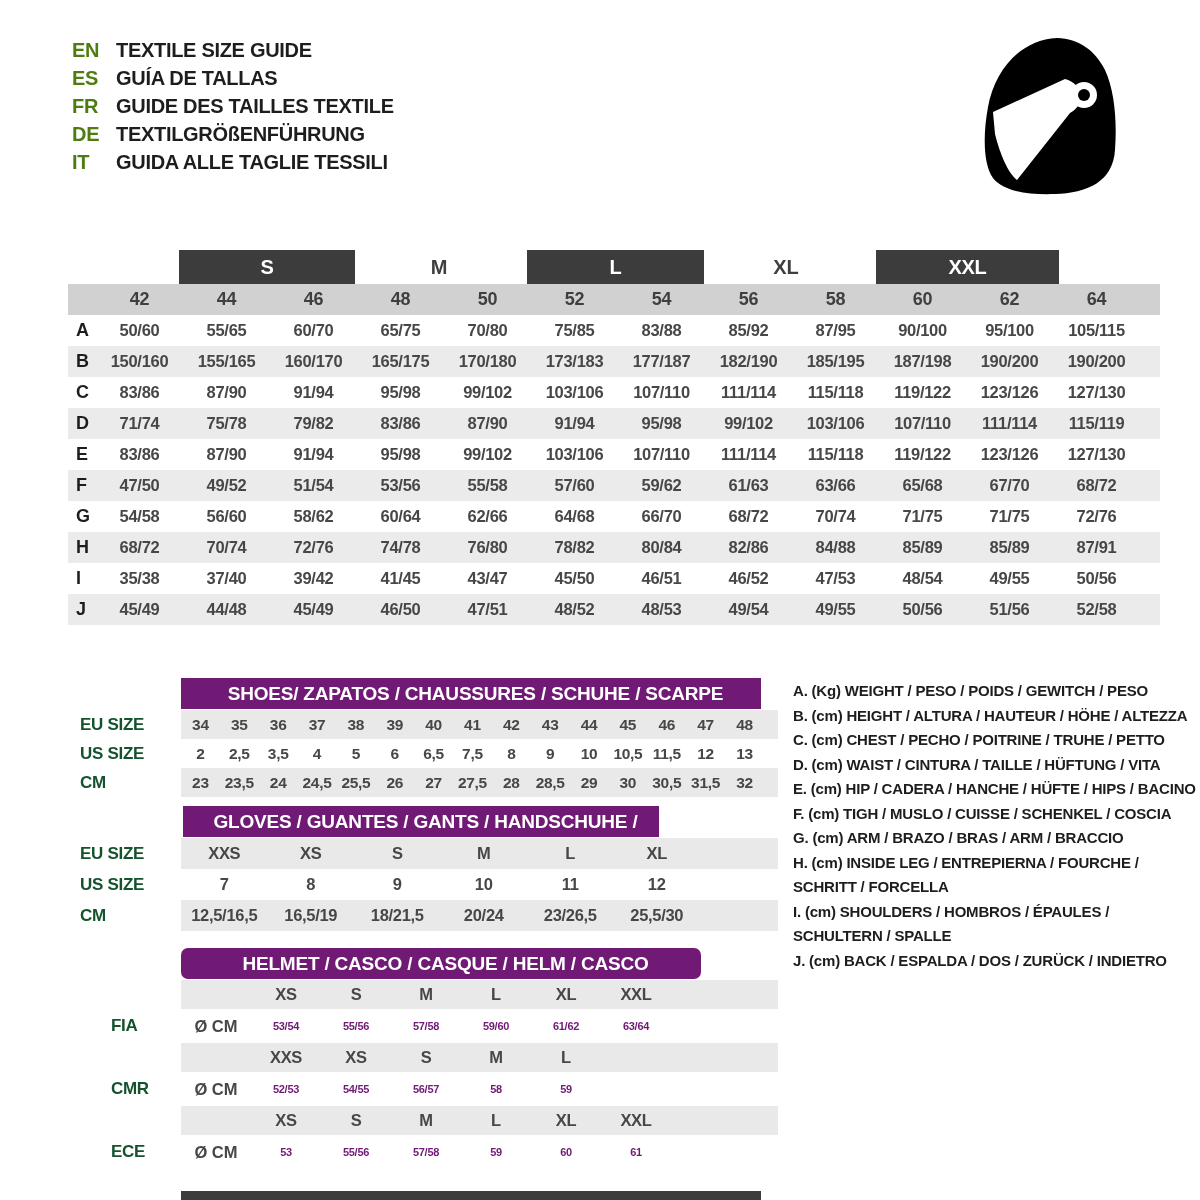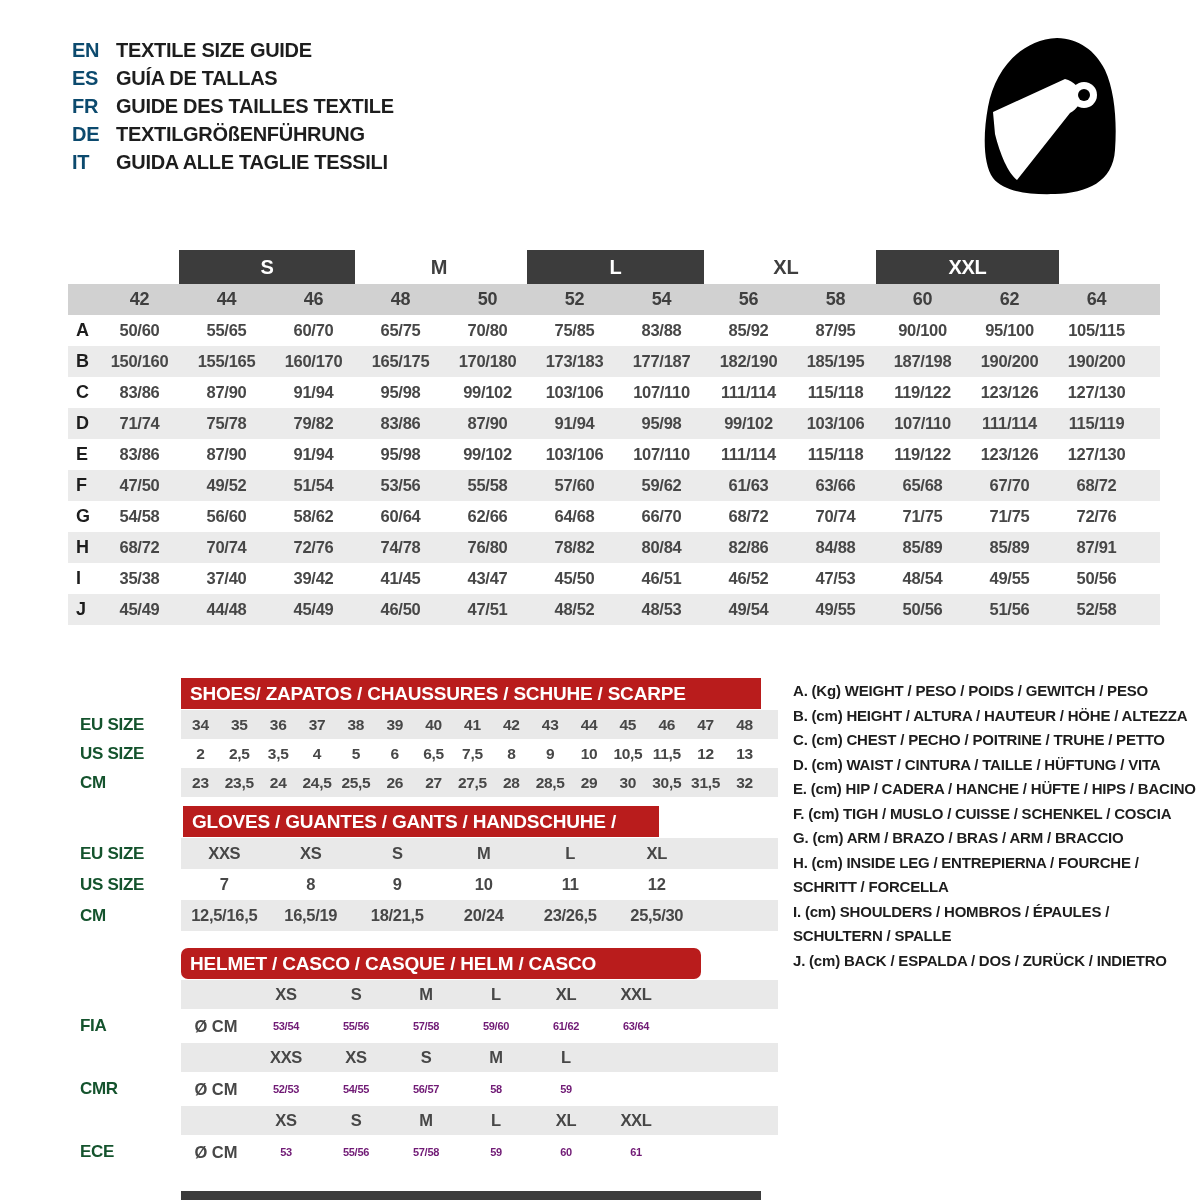--- a/index.html
+++ b/index.html
@@ -2,21 +2,21 @@
 <html><head>
 <meta charset="utf-8">
 <style>
   html,body{margin:0;padding:0;}
   body{width:1200px;height:1200px;background:#ffffff;font-family:"Liberation Sans",sans-serif;}
   #page{position:relative;width:1200px;height:1200px;background:#ffffff;overflow:hidden;}
 
   
   #langs{position:absolute;left:72px;top:36px;}
   .lang-row{display:flex;height:28px;align-items:center;}
-  .lang-code{width:44px;font-weight:700;font-size:20px;color:#0c4a6e;letter-spacing:-0.3px;}
+  .lang-code{width:44px;font-weight:700;font-size:20px;color:#4d7c0f;letter-spacing:-0.3px;}
   .lang-label{font-weight:700;font-size:20px;color:#1d1d1d;letter-spacing:-0.3px;}
 
   
   #logo{position:absolute;left:975px;top:32px;width:150px;height:165px;}
 
   
   #sizeband{position:absolute;left:68px;top:250px;width:1092px;}
   .szbox{position:absolute;top:0;height:34px;background:#3c3c3c;color:#ffffff;
          font-weight:700;font-size:20px;text-align:center;line-height:34px;letter-spacing:-0.3px;}
   .szplain{position:absolute;top:0;height:34px;color:#3f3f3f;font-weight:700;font-size:20px;
@@ -29,22 +29,22 @@
 
   
   #maintable{position:absolute;left:68px;top:315px;width:1092px;}
   .trow{position:relative;height:31px;}
   .trow:nth-child(even){background:#ebebeb;}
   .rletter{position:absolute;left:8px;top:0;font-weight:700;font-size:18px;line-height:31px;color:#1d1d1d;}
   .trow .cells{position:absolute;left:0;top:0;height:100%;}
   .trow .cell{font-size:16.5px;line-height:31px;color:#474747;}
 
   
-  .sec-head{position:absolute;background:#b91c1c;color:#ffffff;font-weight:700;font-size:19px;
-            letter-spacing:-0.2px;padding-left:9px;box-sizing:border-box;}
+  .sec-head{position:absolute;background:#701a75;color:#ffffff;font-weight:700;font-size:19px;
+            letter-spacing:-0.2px;padding-left:9px;box-sizing:border-box;text-align:center;}
   .side-label{position:absolute;left:12px;top:0;font-weight:700;font-size:17px;color:#14532d;letter-spacing:-0.3px;}
   .band{position:absolute;left:113px;top:0;width:597px;height:100%;}
   .gray{background:#e9e9e9;}
 
   
   #shoes{position:absolute;left:68px;top:678px;width:1092px;}
   #shoes .sec-head{left:113px;top:0;width:580px;height:31px;line-height:31px;}
   .sh-row{position:relative;height:29px;}
   #shoes .rows{position:absolute;left:0;top:32px;width:1092px;}
   .sh-row .side-label{line-height:29px;}
@@ -62,21 +62,21 @@
 
   
   #helmet{position:absolute;left:68px;top:948px;width:1092px;}
   #helmet .sec-head{left:113px;top:0;width:520px;height:31px;line-height:31px;border-radius:7px;}
   #helmet .rows{position:absolute;left:0;top:32px;width:1092px;}
   .hm-sizerow{position:relative;height:29px;}
   .hm-valrow{position:relative;height:34px;}
   .hm-grid{position:absolute;left:183px;top:0;width:420px;height:100%;display:flex;}
   .hm-sizerow .cell{font-size:16.5px;line-height:29px;color:#474747;}
   .hm-valrow .cell{font-size:11px;line-height:34px;color:#701a75;}
-  .hm-valrow .side-label{line-height:34px;}
+  .hm-valrow .side-label{line-height:34px;margin-left:31px;}
   .ocm{position:absolute;left:113px;top:0;width:70px;text-align:center;font-weight:700;
        font-size:16.5px;line-height:34px;color:#474747;}
 
   
   #legend{position:absolute;left:793px;top:679px;width:407px;}
   .legend-line{display:block;white-space:nowrap;font-weight:700;font-size:15px;line-height:24.5px;
                color:#1d1d1d;letter-spacing:-0.2px;}
 
   
   #bottom-bar{position:absolute;left:181px;top:1191px;width:580px;height:9px;background:#3c3c3c;}

